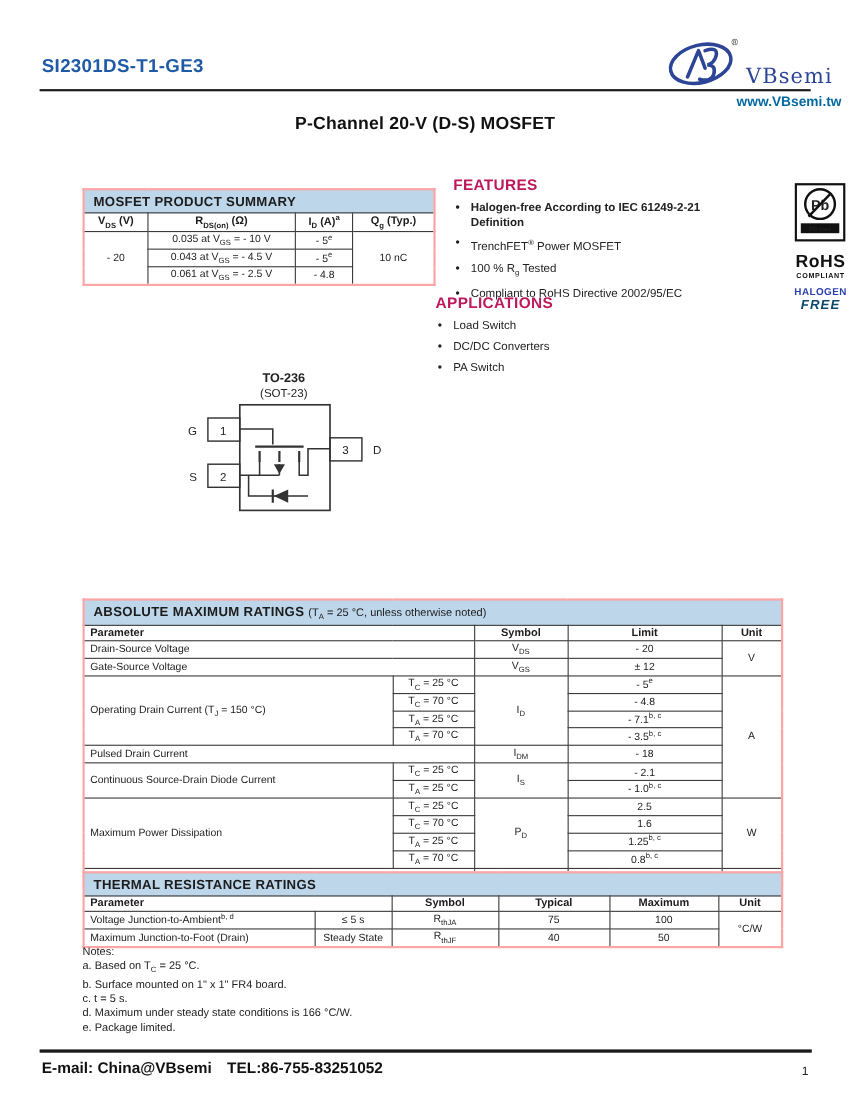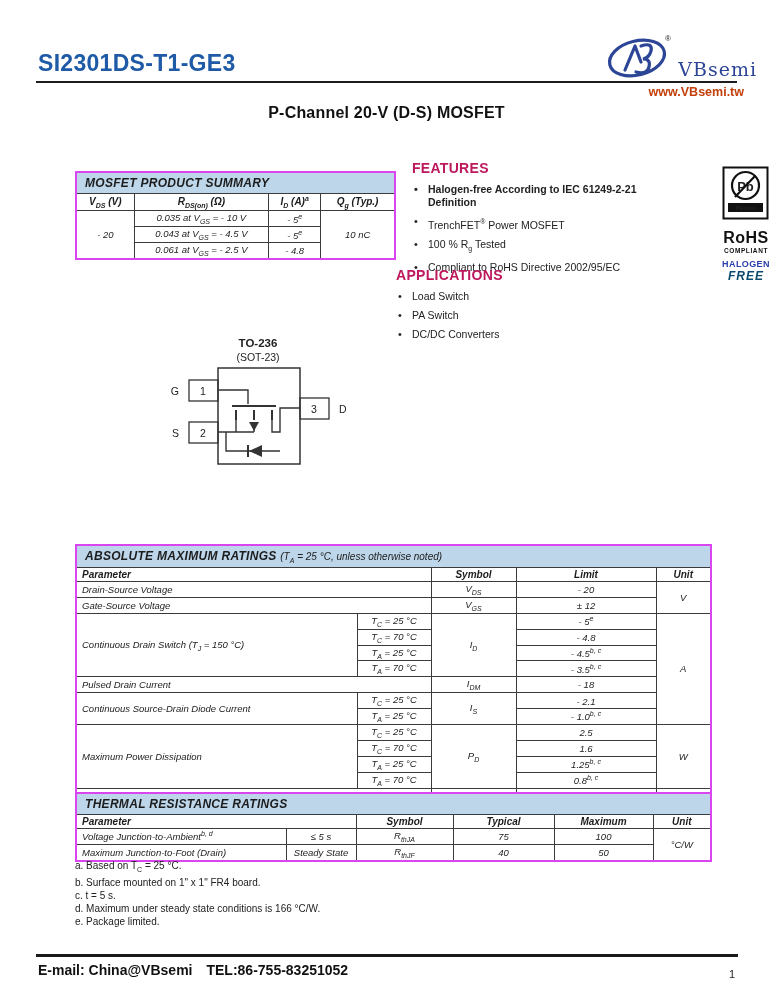--- a/index.html
+++ b/index.html
@@ -1,30 +1,30 @@
 <!DOCTYPE html>
 <html><head>
 <meta charset="utf-8">
 <style>
   * { margin:0; padding:0; box-sizing:border-box; }
   html,body { background:#ffffff; }
   body { font-family:"Liberation Sans","DejaVu Sans",sans-serif; color:#1c1c1c; }
   .page { position:relative; width:773px; height:1000px; background:#ffffff; overflow:hidden; }
 
   
-  .part-number { position:absolute; left:38px; top:50px; font-size:23px; font-weight:bold; color:#1e5aa5; letter-spacing:.3px; }
+  .part-number { position:absolute; left:38px; top:50px; font-size:17px; font-weight:bold; color:#1e5aa5; letter-spacing:.3px; }
   .header-rule { position:absolute; left:36px; top:81px; width:701px; border-top:2px solid #1d1d1d; }
   .logo-wrap { position:absolute; top:30px; right:16px; width:152px; height:52px; }
   .logo-svg { position:absolute; left:0; top:0; }
   .logo-text { position:absolute; right:0; bottom:2px; font-family:"DejaVu Serif",serif; font-size:19px; color:#2c4596; letter-spacing:1px; }
-  .website { position:absolute; top:85px; right:29px; font-size:12.5px; font-weight:bold; color:#c2410c;text-align:right; }
+  .website { position:absolute; top:85px; right:8px; font-size:12.5px; font-weight:bold; color:#0369a1;text-align:right; }
   .doc-title { position:absolute; left:0; top:104px; width:100%; text-align:center; font-size:16px; font-weight:bold; color:#111; letter-spacing:.2px; }
 
   
-  table.ds { border-collapse:collapse; table-layout:fixed; border:2px solid #d946ef; background:#fff;font-style:italic; }
+  table.ds { border-collapse:collapse; table-layout:fixed; border:2px solid #fca5a5; background:#fff; }
   table.ds td, table.ds th { border:1px solid #3b3b3b; font-size:9.5px; font-weight:normal; padding:1px 3px; height:14px; color:#1c1c1c; }
   table.ds .title-bar { background:#bdd6ea; font-size:12px; font-weight:bold; text-align:left; padding:3px 8px; height:19px; letter-spacing:.3px; }
   table.ds th { font-weight:bold; font-size:10px; text-align:center; }
   .c { text-align:center; }
   .pl { text-align:left; padding-left:5px !important; }
   sub { font-size:7px; }
   sup { font-size:7px; }
   .title-cond { font-weight:normal; font-size:10px; letter-spacing:0; }
 
   
@@ -139,22 +139,22 @@
       <li><span>TrenchFET</span><sup>®</sup><span> Power MOSFET</span></li>
       <li><span>100 % R</span><sub>g</sub><span> Tested</span></li>
       <li><span>Compliant to RoHS Directive 2002/95/EC</span></li>
     </ul>
   </div>
 
   <div class="apps-block">
     <div class="sec-title">APPLICATIONS</div>
     <ul class="blist">
       <li>Load Switch</li>
+      <li>DC/DC Converters</li>
       <li>PA Switch</li>
-      <li>DC/DC Converters</li>
     </ul>
   </div>
 
   <div class="badges">
     <svg width="48" height="55" viewBox="0 0 48 55">
       <rect x="1.5" y="1.5" width="44" height="51" fill="none" stroke="#111" stroke-width="2"></rect>
       <circle cx="23.5" cy="19.5" r="13.5" fill="none" stroke="#111" stroke-width="2.2"></circle>
       <text x="23.5" y="24.5" text-anchor="middle" font-size="13" font-weight="bold" font-family="'DejaVu Serif',serif">Pb</text>
       <line x1="33.5" y1="9.5" x2="13" y2="31" stroke="#111" stroke-width="2.2"></line>
       <rect x="6" y="37" width="35" height="9" fill="#111"></rect>
@@ -226,33 +226,33 @@
         <td class="c"><span>V</span><sub>DS</sub></td>
         <td class="c">- 20</td>
         <td class="c" rowspan="2">V</td>
       </tr>
       <tr>
         <td class="pl" colspan="2">Gate-Source Voltage</td>
         <td class="c"><span>V</span><sub>GS</sub></td>
         <td class="c">± 12</td>
       </tr>
       <tr>
-        <td class="pl" rowspan="4"><span>Continuous Drain Switch (T</span><sub>J</sub><span> = 150 °C)</span></td>
+        <td class="pl" rowspan="4"><span>Operating Drain Current (T</span><sub>J</sub><span> = 150 °C)</span></td>
         <td class="c"><span>T</span><sub>C</sub><span> = 25 °C</span></td>
         <td class="c" rowspan="4"><span>I</span><sub>D</sub></td>
         <td class="c"><span>- 5</span><sup>e</sup></td>
         <td class="c" rowspan="7">A</td>
       </tr>
       <tr>
         <td class="c"><span>T</span><sub>C</sub><span> = 70 °C</span></td>
         <td class="c"><span>- 4.8</span><sup></sup></td>
       </tr>
       <tr>
         <td class="c"><span>T</span><sub>A</sub><span> = 25 °C</span></td>
-        <td class="c"><span>- 4.5</span><sup>b, c</sup></td>
+        <td class="c"><span>- 7.1</span><sup>b, c</sup></td>
       </tr>
       <tr>
         <td class="c"><span>T</span><sub>A</sub><span> = 70 °C</span></td>
         <td class="c"><span>- 3.5</span><sup>b, c</sup></td>
       </tr>
       <tr>
         <td class="pl" colspan="2">Pulsed Drain Current</td>
         <td class="c"><span>I</span><sub>DM</sub></td>
         <td class="c">- 18</td>
       </tr>
@@ -329,20 +329,21 @@
         <td class="c">Steady State</td>
         <td class="c"><span>R</span><sub>thJF</sub></td>
         <td class="c">40</td>
         <td class="c">50</td>
       </tr>
     </tbody>
       </table>
   </div>
 
   <div class="notes">
+    <div>Notes:</div>
     <div><span>a. Based on T</span><sub>C</sub><span> = 25 °C.</span></div>
     <div>b. Surface mounted on 1" x 1" FR4 board.</div>
     <div>c.  t = 5 s.</div>
     <div>d.  Maximum under steady state conditions is 166 °C/W.</div>
     <div>e.  Package limited.</div>
   </div>
 
   <div class="footer-rule"></div>
   <div class="footer-text">
     <span>E-mail:  China@VBsemi</span><span>TEL:86-755-83251052</span>

